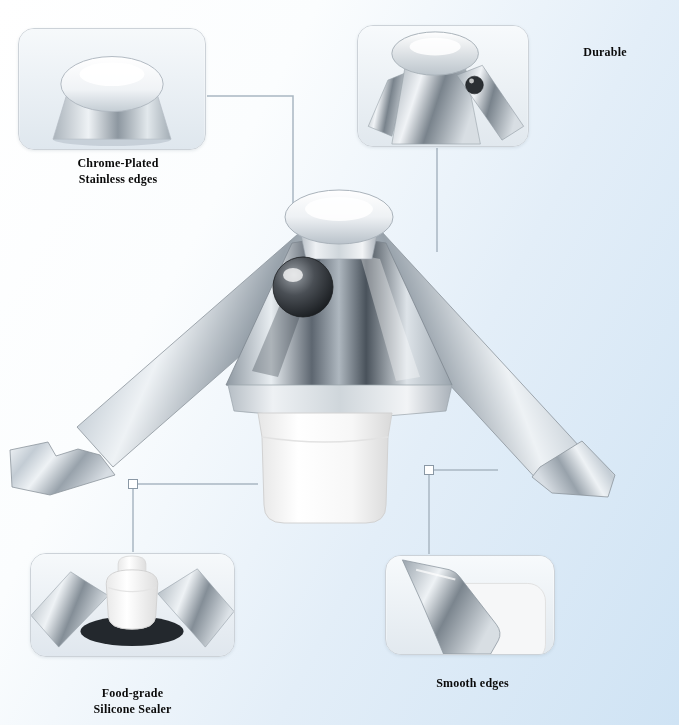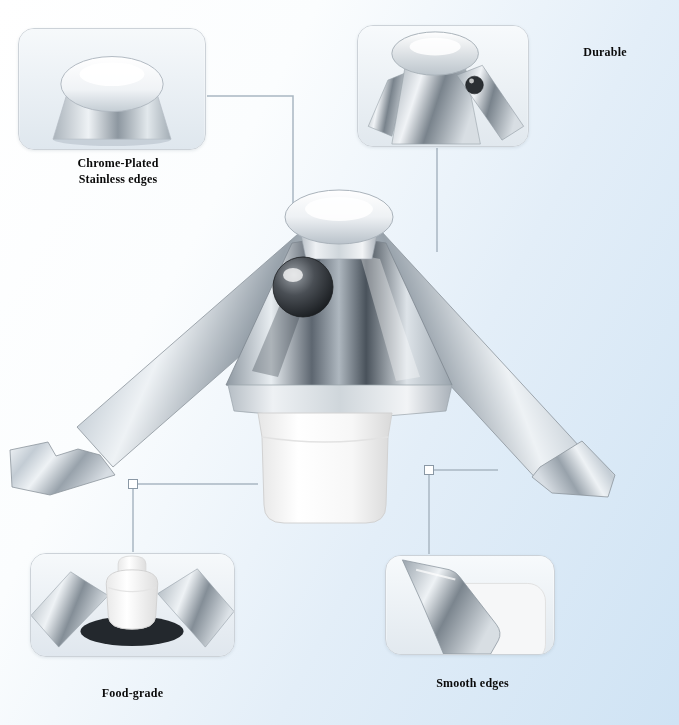--- a/index.html
+++ b/index.html
@@ -237,19 +237,20 @@
     <span>Chrome-Plated</span><br>
     <span>Stainless edges</span>
   </div>
 
   <div class="label label-tr">
     <span>Durable</span><br>
   </div>
 
   <div class="label label-bl">
     <span>Food-grade</span><br>
+    <span>Silicone Sealer</span>
   </div>
 
   <div class="label label-br">
     <span>Smooth edges</span>
   </div>
 
 </div>
 
 </body></html>

